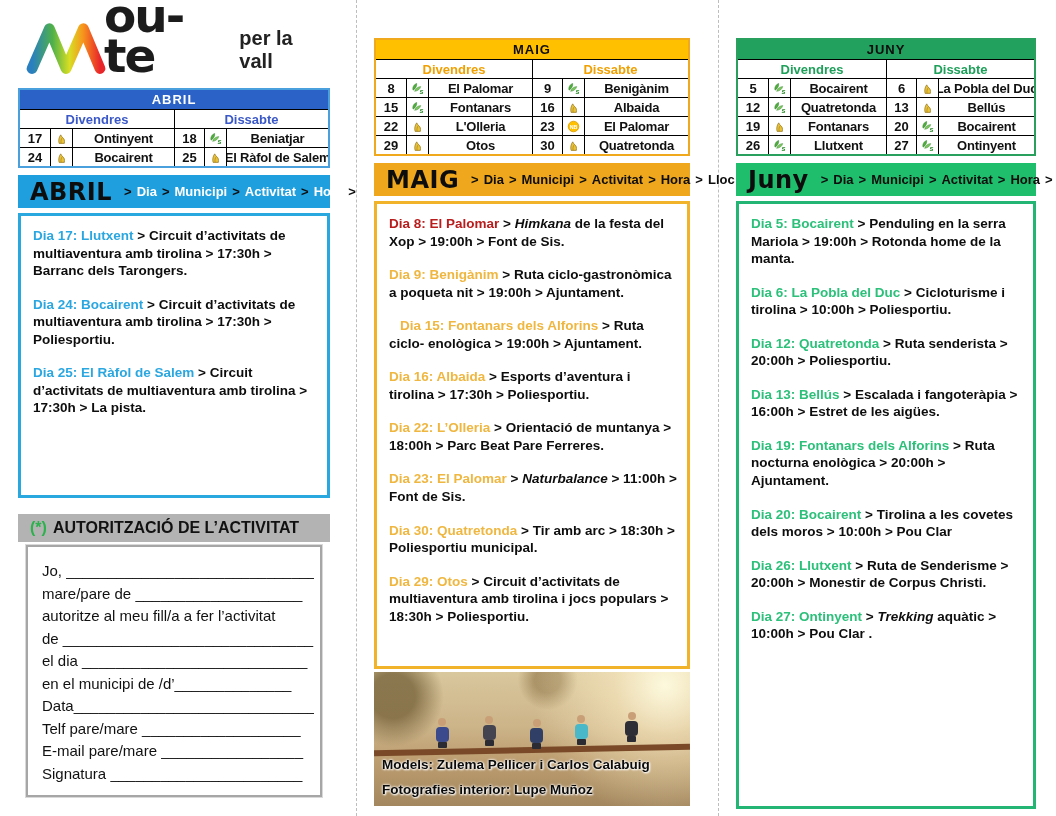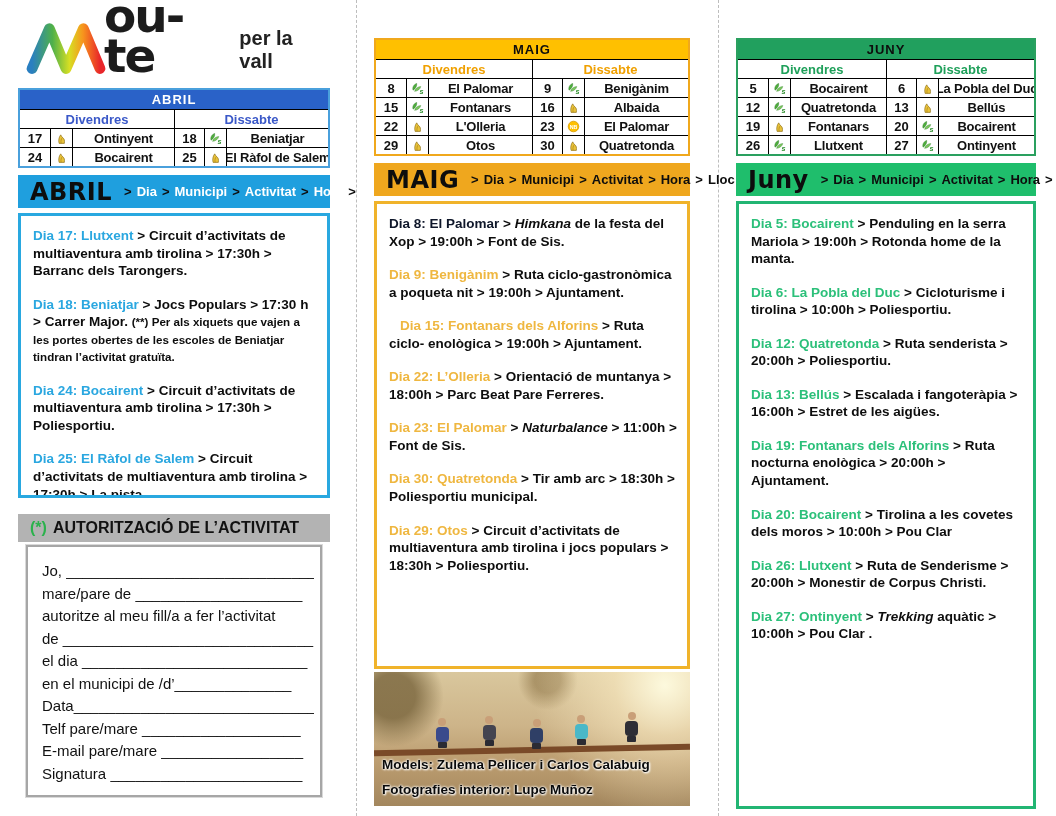--- a/index.html
+++ b/index.html
@@ -147,21 +147,20 @@
       <span class="crumb" style="color: rgb(255, 255, 255);">Municipi</span>
       <span class="crumb-sep">&gt;</span>
       <span class="crumb" style="color: rgb(255, 255, 255);">Activitat</span>
       <span class="crumb-sep">&gt;</span>
       <span class="crumb" style="color: rgb(255, 255, 255);">Hora</span>
       <span class="crumb-sep">&gt;</span>
       <span class="crumb" style="color: rgb(255, 255, 255);">Lloc</span>
     </div>
   <div class="events" style="border-color: rgb(41, 168, 224); height: 285px;">
       <p class="event"><span class="lead" style="color: rgb(42, 167, 224);">Dia 17: Llutxent</span><span> &gt; Circuit d’activitats de multiaventura amb tirolina &gt; 17:30h &gt; Barranc dels Tarongers.</span></p>
-      <p class="event"><span class="lead" style="color: rgb(42, 167, 224);">Dia 18: Beniatjar</span><span> &gt; Jocs Populars &gt; 17:30 h &gt; Carrer Major. </span><span class="sm">(**) Per als xiquets que vajen a les portes obertes de les escoles de Beniatjar tindran l’activitat gratuïta.</span></p>
       <p class="event"><span class="lead" style="color: rgb(42, 167, 224);">Dia 24: Bocairent</span><span> &gt; Circuit d’activitats de multiaventura amb tirolina &gt; 17:30h &gt; Poliesportiu.</span></p>
       <p class="event"><span class="lead" style="color: rgb(42, 167, 224);">Dia 25: El Ràfol de Salem</span><span> &gt; Circuit d’activitats de multiaventura amb tirolina &gt; 17:30h &gt; La pista.</span></p>
     </div>
   <div class="auth-header">
     <span class="star">(*)</span>
     <span>AUTORITZACIÓ DE L’ACTIVITAT</span>
   </div>
   <div class="auth-form">
       <p class="fline">Jo, ______________________________</p>
       <p class="fline">mare/pare de ____________________</p>
@@ -258,23 +257,24 @@
       <span class="crumb-sep">&gt;</span>
       <span class="crumb" style="color: rgb(13, 13, 13);">Municipi</span>
       <span class="crumb-sep">&gt;</span>
       <span class="crumb" style="color: rgb(13, 13, 13);">Activitat</span>
       <span class="crumb-sep">&gt;</span>
       <span class="crumb" style="color: rgb(13, 13, 13);">Hora</span>
       <span class="crumb-sep">&gt;</span>
       <span class="crumb" style="color: rgb(13, 13, 13);">Lloc</span>
     </div>
   <div class="events" style="border-color: rgb(240, 179, 42); height: 468px;">
-      <p class="event"><span class="lead" style="color: #0f172a;">Dia 8: El Palomar</span><span> &gt; </span><span class="it ">Himkana</span><span> de la festa del Xop &gt; 19:00h &gt; Font de Sis.</span></p>
+      <p class="event"><span class="lead" style="color: #b91c1c;">Dia 8: El Palomar</span><span> &gt; </span><span class="it ">Himkana</span><span> de la festa del Xop &gt; 19:00h &gt; Font de Sis.</span></p>
       <p class="event"><span class="lead" style="color: rgb(239, 183, 64);">Dia 9: Benigànim</span><span> &gt; Ruta ciclo-gastronòmica a poqueta nit &gt; 19:00h &gt; Ajuntament.</span></p>
       <p class="event"><span class="lead" style="color: rgb(239, 183, 64); padding-left: 11px;">Dia 15: Fontanars dels Alforins</span><span> &gt; Ruta ciclo- enològica &gt; 19:00h &gt; Ajuntament.</span></p>
+      <p class="event"><span class="lead" style="color: rgb(239, 183, 64);">Dia 16: Albaida</span><span> &gt; Esports d’aventura i tirolina &gt; 17:30h &gt; Poliesportiu.</span></p>
       <p class="event"><span class="lead" style="color: rgb(239, 183, 64);">Dia 22: L’Olleria</span><span> &gt; Orientació de muntanya &gt; 18:00h &gt; Parc Beat Pare Ferreres.</span></p>
       <p class="event"><span class="lead" style="color: rgb(239, 183, 64);">Dia 23: El Palomar</span><span> &gt; </span><span class="it ">Naturbalance</span><span> &gt; 11:00h &gt; Font de Sis.</span></p>
       <p class="event"><span class="lead" style="color: rgb(239, 183, 64);">Dia 30: Quatretonda</span><span> &gt; Tir amb arc &gt; 18:30h &gt; Poliesportiu municipal.</span></p>
       <p class="event"><span class="lead" style="color: rgb(239, 183, 64);">Dia 29: Otos</span><span> &gt; Circuit d’activitats de multiaventura amb tirolina i jocs populars &gt; 18:30h &gt; Poliesportiu.</span></p>
     </div>
   <div class="photo photo-maig">
     <div class="rail"></div>
     <div class="person" style="left:19%;top:34%;">
         <div class="head"></div>
         <div class="bodyp" style="background:#3a4a8c;"></div>

